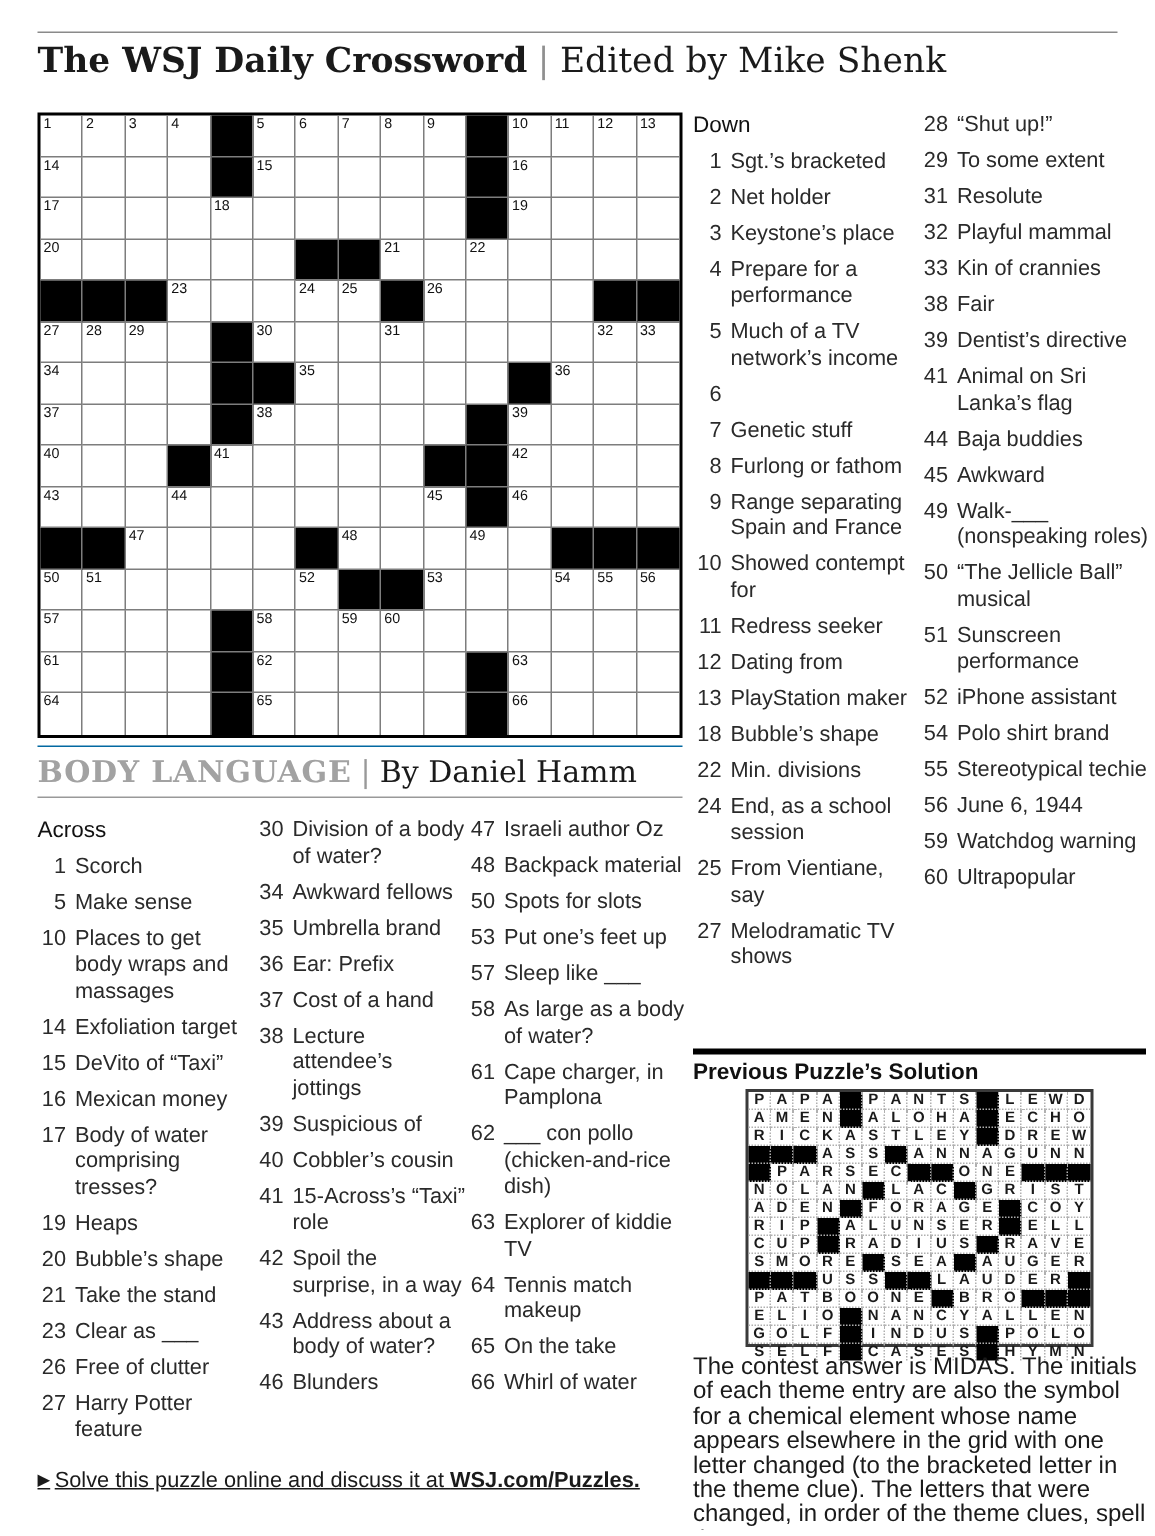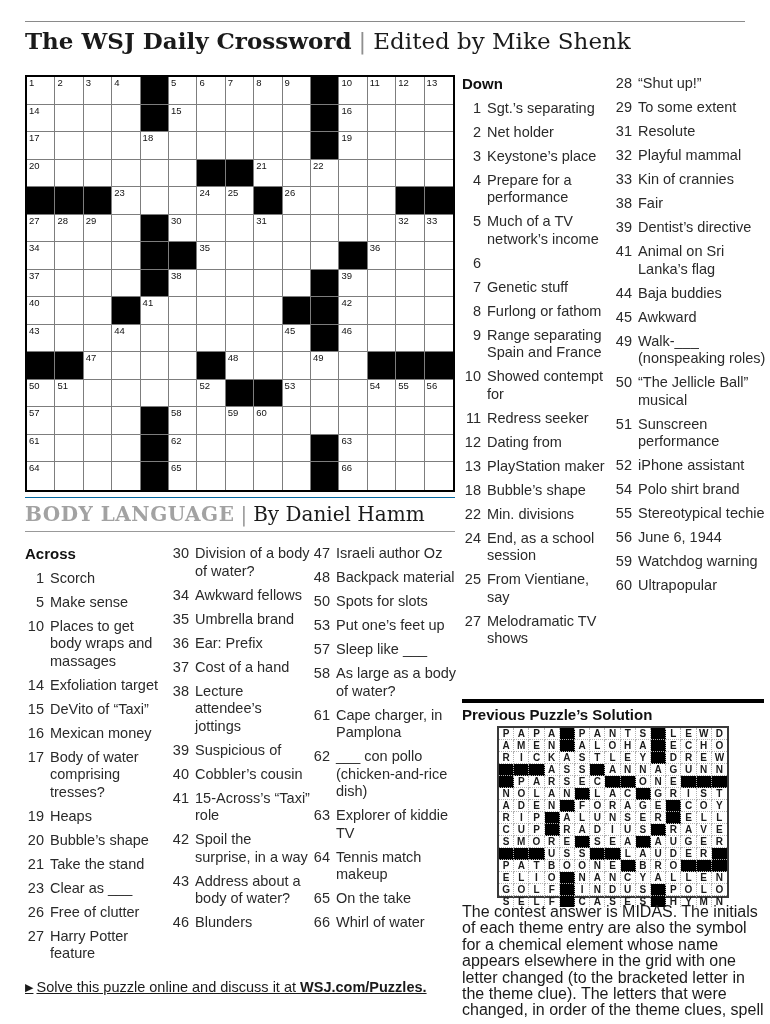--- a/index.html
+++ b/index.html
@@ -29,21 +29,21 @@
   .b-sep{color:#999;padding:0 6px;}
   .b-author{color:#1a1a1a;}
 
   
   .clue-col{position:absolute;}
   #across-col1{left:25px;top:545px;width:143px;}
   #across-col2{left:170px;top:545px;width:140px;}
   #across-col3{left:311px;top:545px;width:146px;}
   #down-col1{left:462px;top:75px;width:150px;}
   #down-col2{left:613px;top:75px;width:155px;}
-  .clue-header{font-weight:bold;font-size:15px;line-height:17.5px;margin-bottom:7px;color:#111;}
+  .clue-header{font-weight:normal;font-size:15px;line-height:17.5px;margin-bottom:7px;color:#111;}
   .clue{display:flex;margin-bottom:6.5px;font-size:14.5px;line-height:17.5px;color:#2a2a2a;}
   .cnum{width:19px;flex:none;text-align:right;margin-right:6px;}
   .ctext{flex:1;}
 
   
   #solution{position:absolute;left:462px;top:699px;width:302px;}
   .sol-bar{height:4px;background:#000;margin-bottom:3px;}
   .sol-title{text-align:left;font-weight:bold;font-size:15px;line-height:17px;color:#111;margin-bottom:3px;}
   #sol-grid{width:232px;height:172px;margin:0 auto;box-sizing:border-box;border:2px solid #3a3a3a;display:grid;background:#fff;}
   #sol-grid .cell{display:flex;align-items:center;justify-content:center;
@@ -586,21 +586,21 @@
       <div class="clue">
         <span class="cnum">66</span>
         <span class="ctext">Whirl of water</span>
       </div>
     </div>
 
   <div class="clue-col" id="down-col1">
     <div class="clue-header">Down</div>
   <div class="clue">
         <span class="cnum">1</span>
-        <span class="ctext">Sgt.’s separating</span>
+        <span class="ctext">Sgt.’s bracketed</span>
       </div>
       <div class="clue">
         <span class="cnum">2</span>
         <span class="ctext">Net holder</span>
       </div>
       <div class="clue">
         <span class="cnum">3</span>
         <span class="ctext">Keystone’s place</span>
       </div>
       <div class="clue">

